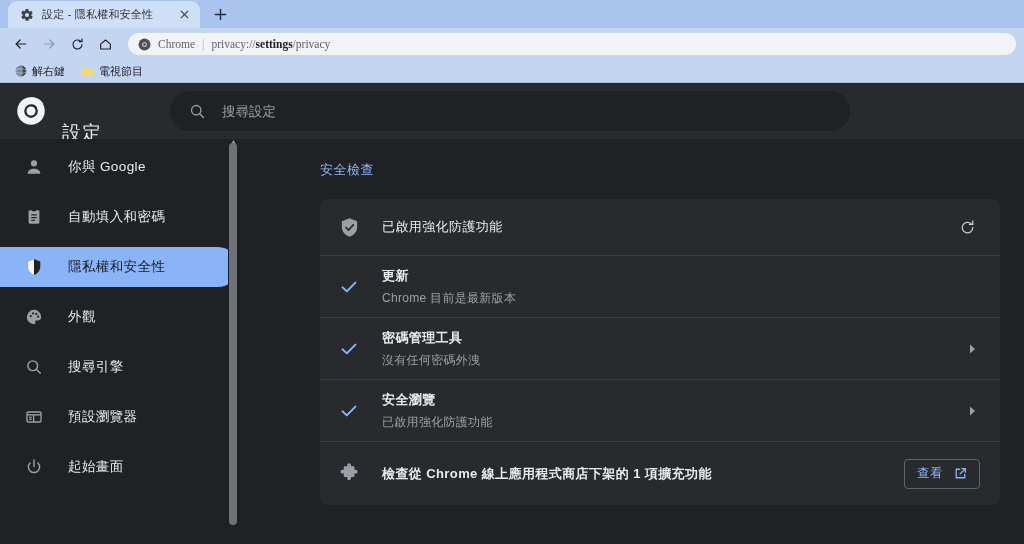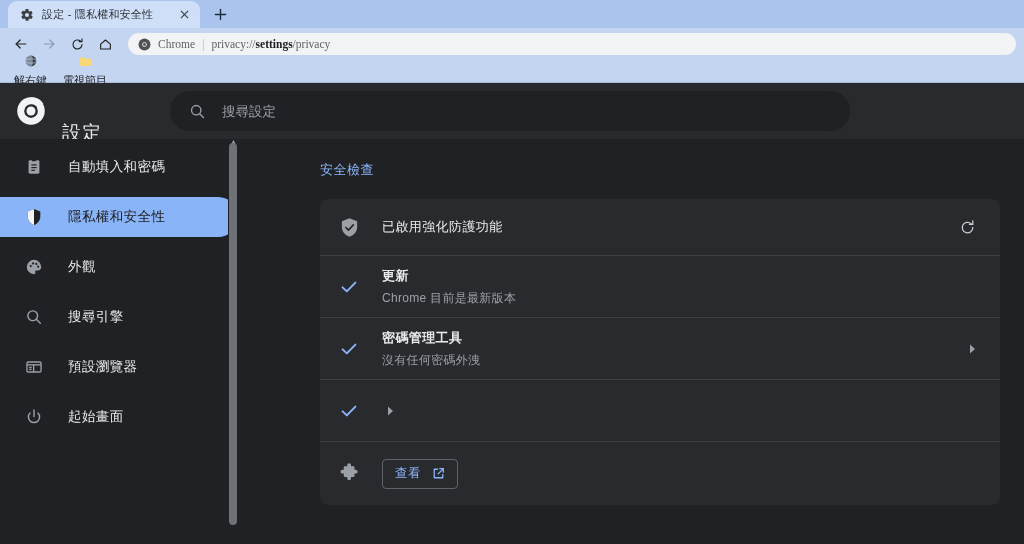--- a/index.html
+++ b/index.html
@@ -97,21 +97,20 @@
     gap: 4px;
     border-bottom: 1px solid #a9bcdd;
   }
   .bm-item {
     display: flex; align-items: center; gap: 5px;
     padding: 2px 6px;
     border-radius: 4px;
     font-size: 11px;
     color: #202124;
     white-space: nowrap;
-    flex-direction: column;
   }
   .bm-ico { width: 13px; height: 13px; display: flex; align-items: center; justify-content: center; }
 
   
   .page { position: relative; height: 460px; background: #202124; overflow: hidden; }
 
   .settings-header {
     height: 56px;
     background: #292a2d;
     display: flex;
@@ -379,20 +378,29 @@
           </svg>
         </span>
         <input class="search-input" type="text" placeholder="搜尋設定" style="">
       </div>
     </div>
 
     <div class="body-row">
 
       <div class="sidebar">
 
+        <div class="nav-item">
+          <span class="ni-icon">
+            <svg width="18" height="18" viewBox="0 0 20 20" fill="currentColor">
+              <circle cx="10" cy="6" r="3.4"></circle>
+                <path d="M3 17.5c0-3.6 3.1-5.5 7-5.5s7 1.9 7 5.5z"></path>
+            </svg>
+          </span>
+          <span class="ni-label">你與 Google</span>
+        </div>
 
         <div class="nav-item">
           <span class="ni-icon">
             <svg width="18" height="18" viewBox="0 0 20 20" fill="currentColor">
               <rect x="4" y="2.5" width="12" height="15" rx="1.6"></rect>
               <rect x="7.4" y="1" width="5.2" height="2.6" rx="1" fill="#202124"></rect>
               <rect x="7" y="7" width="6" height="1.3" fill="#202124"></rect>
               <rect x="7" y="10" width="6" height="1.3" fill="#202124"></rect>
               <rect x="7" y="13" width="4" height="1.3" fill="#202124"></rect>
             </svg>
@@ -512,33 +520,38 @@
                 </svg>
             </span>
           </div>
 
           <div class="check-row">
             <span class="chk">
               <svg width="20" height="20" viewBox="0 0 20 20" fill="none" stroke="currentColor" stroke-width="2" stroke-linecap="round" stroke-linejoin="round">
                 <polyline points="3.6,10.4 7.8,14.4 16.4,5.6"></polyline>
               </svg>
             </span>
+            <div class="row-texts">
+              <div class="row-title">安全瀏覽</div>
+              <div class="row-sub">已啟用強化防護功能</div>
+            </div>
             <span class="row-chevron">
               <svg width="12" height="12" viewBox="0 0 12 12" fill="currentColor">
                   <polygon points="4,1.6 9,6 4,10.4"></polygon>
                 </svg>
             </span>
           </div>
 
           <div class="ext-row">
             <span class="puzzle">
               <svg width="21" height="21" viewBox="0 0 22 22" fill="currentColor">
                 <path d="M8.6 2.2a2 2 0 014 0v1.3h2.6c.6 0 1 .5 1 1v2.6h1.3a2 2 0 010 4h-1.3v2.6c0 .6-.4 1-1 1h-2.6v1.3a2 2 0 01-4 0v-1.3H6c-.6 0-1-.4-1-1v-2.6H3.6a2 2 0 010-4H5V4.5c0-.5.4-1 1-1h2.6z"></path>
               </svg>
             </span>
+            <span class="ext-text">檢查從 Chrome 線上應用程式商店下架的 1 項擴充功能</span>
             <button class="view-btn">
               <span>查看</span>
               <span class="ext-link-ico">
                 <svg width="13" height="13" viewBox="0 0 14 14" fill="none" stroke="currentColor" stroke-width="1.4" stroke-linecap="round" stroke-linejoin="round">
                   <path d="M6 2.4H2.4v9.2h9.2V8"></path>
                     <polyline points="8.4,1.8 12.2,1.8 12.2,5.6"></polyline>
                     <line x1="12.2" y1="1.8" x2="6.6" y2="7.4"></line>
                 </svg>
               </span>
             </button>

